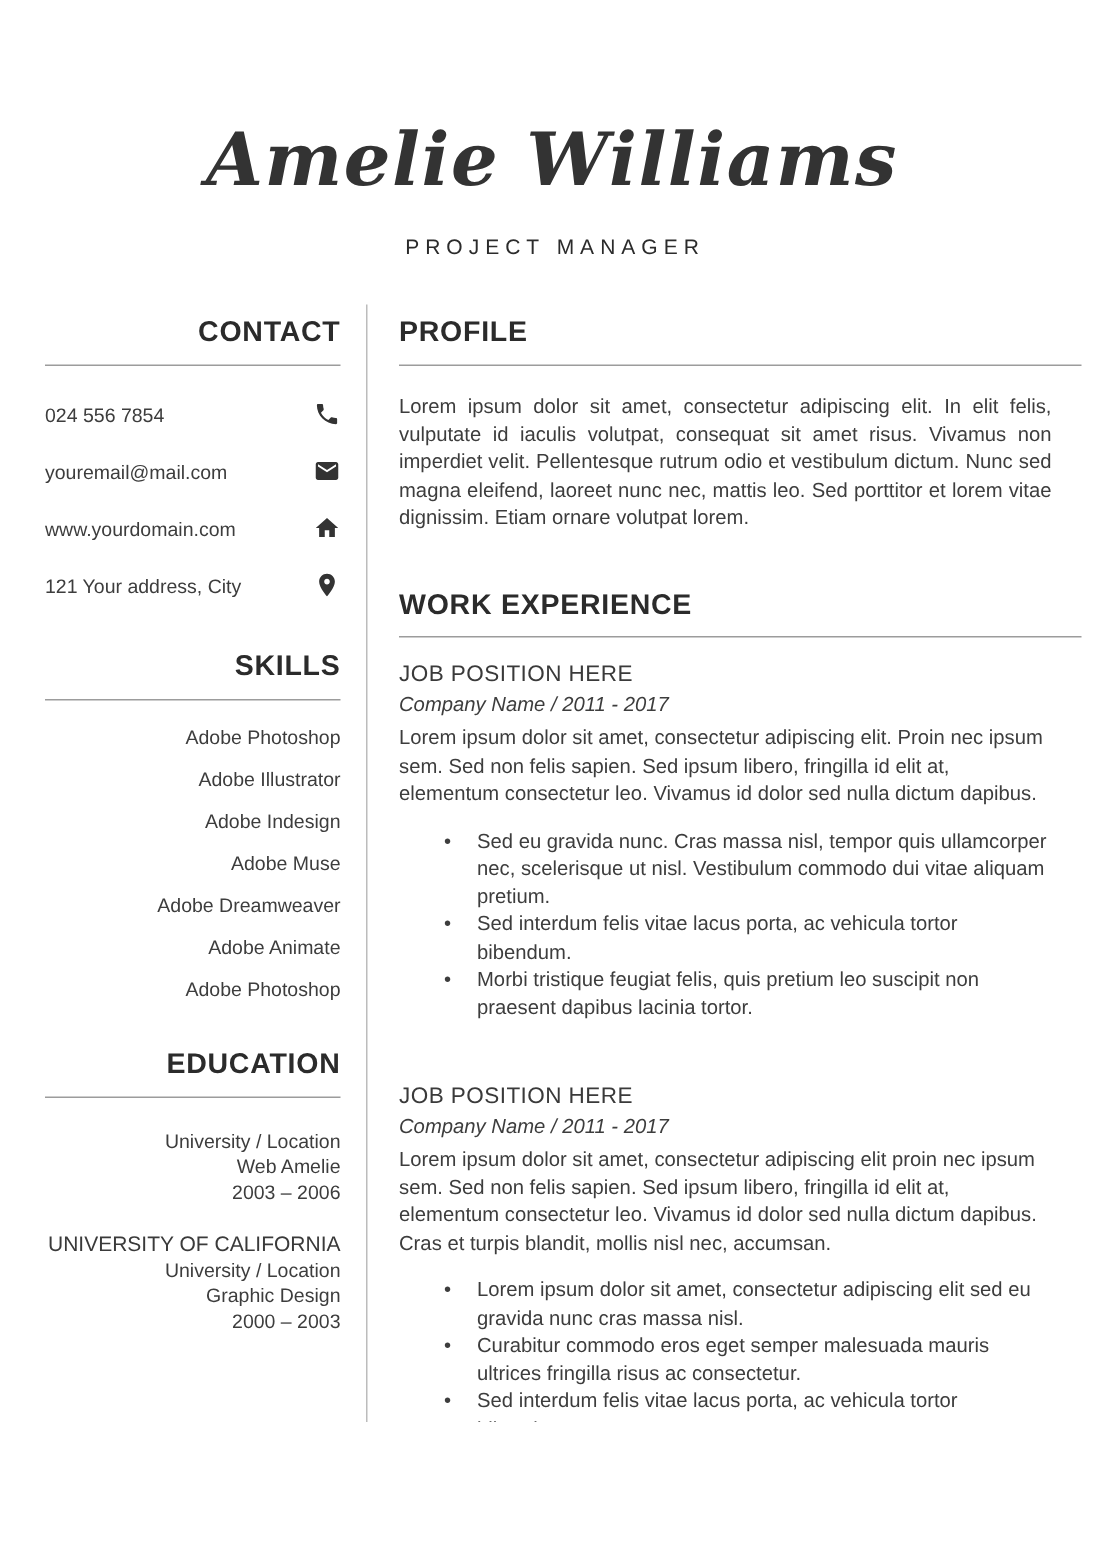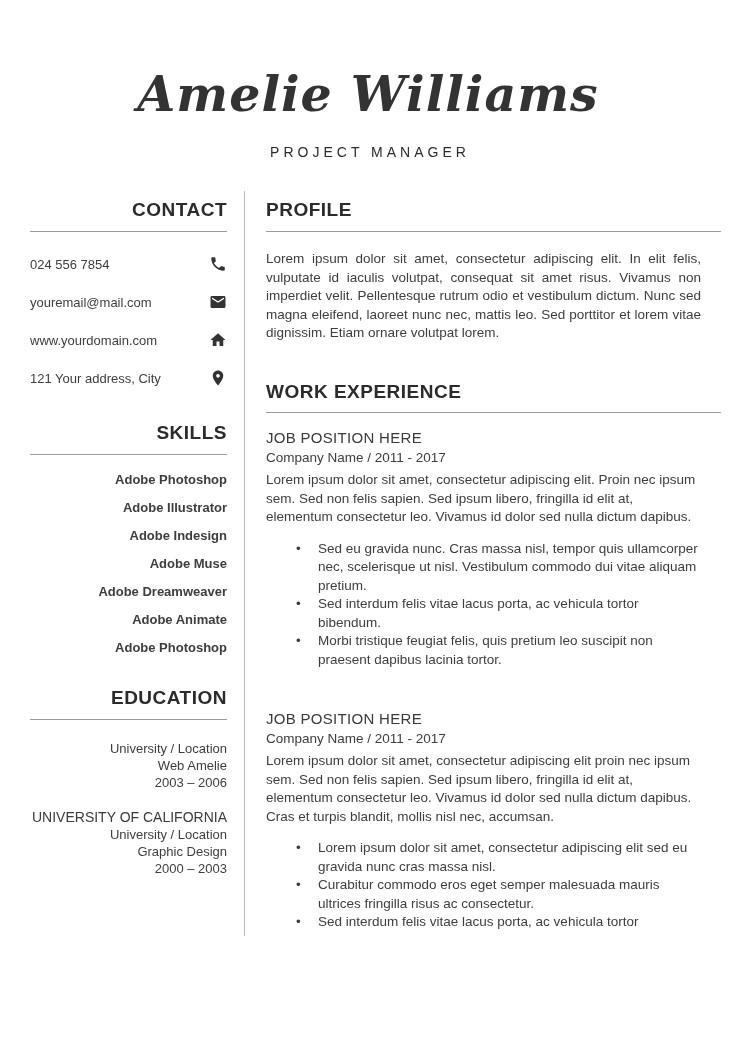--- a/index.html
+++ b/index.html
@@ -1,19 +1,19 @@
 <!DOCTYPE html>
 <html><head>
 <meta charset="utf-8">
 <style>
   html,body { margin:0; padding:0; background:#ffffff; }
   .page {
     position:relative;
     width:736px; height:936px;
-    margin:0 auto;
+    margin:12px auto;
     background:#ffffff;
     font-family:"Liberation Sans", sans-serif;
     color:#3d3d3d;
     overflow:hidden;
   }
 
   
   .header { text-align:center; padding-top:66px; }
   .name {
     font-family:"DejaVu Serif", serif;
@@ -64,21 +64,21 @@
   .contact-list { margin-top:13px; }
   .contact-row {
     display:flex; justify-content:space-between; align-items:center;
     height:38px;
   }
   .contact-label { font-size:13px; color:#3d3d3d; }
   .contact-icon svg { width:18px; height:18px; display:block; fill:#333333; }
 
   
   .skills-heading { margin-top:25px !important; }
-  .skills-list { list-style:none; margin:11px 0 0 0; padding:0;font-weight:bold; }
+  .skills-list { list-style:none; margin:11px 0 0 0; padding:0; }
   .skills-list li { font-size:13px; line-height:28px; text-align:right; color:#3d3d3d; }
 
   
   .education-heading { margin-top:25px !important; }
   .schools { margin-top:20px; }
   .school { text-align:right; margin-bottom:18px; }
   .school-name { font-size:14px; line-height:17px; color:#3a3a3a; }
   .school-line { font-size:13px; line-height:17px; color:#3d3d3d; }
 
   
@@ -86,21 +86,21 @@
     margin:18px 20px 0 0;
     font-size:13.5px;
     line-height:18.5px;
     text-align:justify;
     color:#3d3d3d;
   }
   .work-heading { margin-top:38px !important; }
   .job { margin-top:15px; }
   .job + .job { margin-top:40px; }
   .job-title { font-size:15px; line-height:19px; color:#3a3a3a; letter-spacing:0.3px; }
-  .job-company { font-size:13.5px; line-height:19px; margin-top:1px; color:#3d3d3d; }
+  .job-company { font-size:13.5px; line-height:19px; margin-top:1px; color:#3d3d3d;font-style:italic; }
   .job-desc { margin:4px 20px 0 0; font-size:13.5px; line-height:18.5px; color:#3d3d3d; }
   .job-bullets { list-style:none; margin:13px 20px 0 0; padding:0 0 0 52px; }
   .job-bullets li {
     position:relative;
     font-size:13.5px; line-height:18.5px; color:#3d3d3d;
   }
   .job-bullets li::before {
     content:"\2022";
     position:absolute; left:-22px; top:0;
     color:#3d3d3d;

